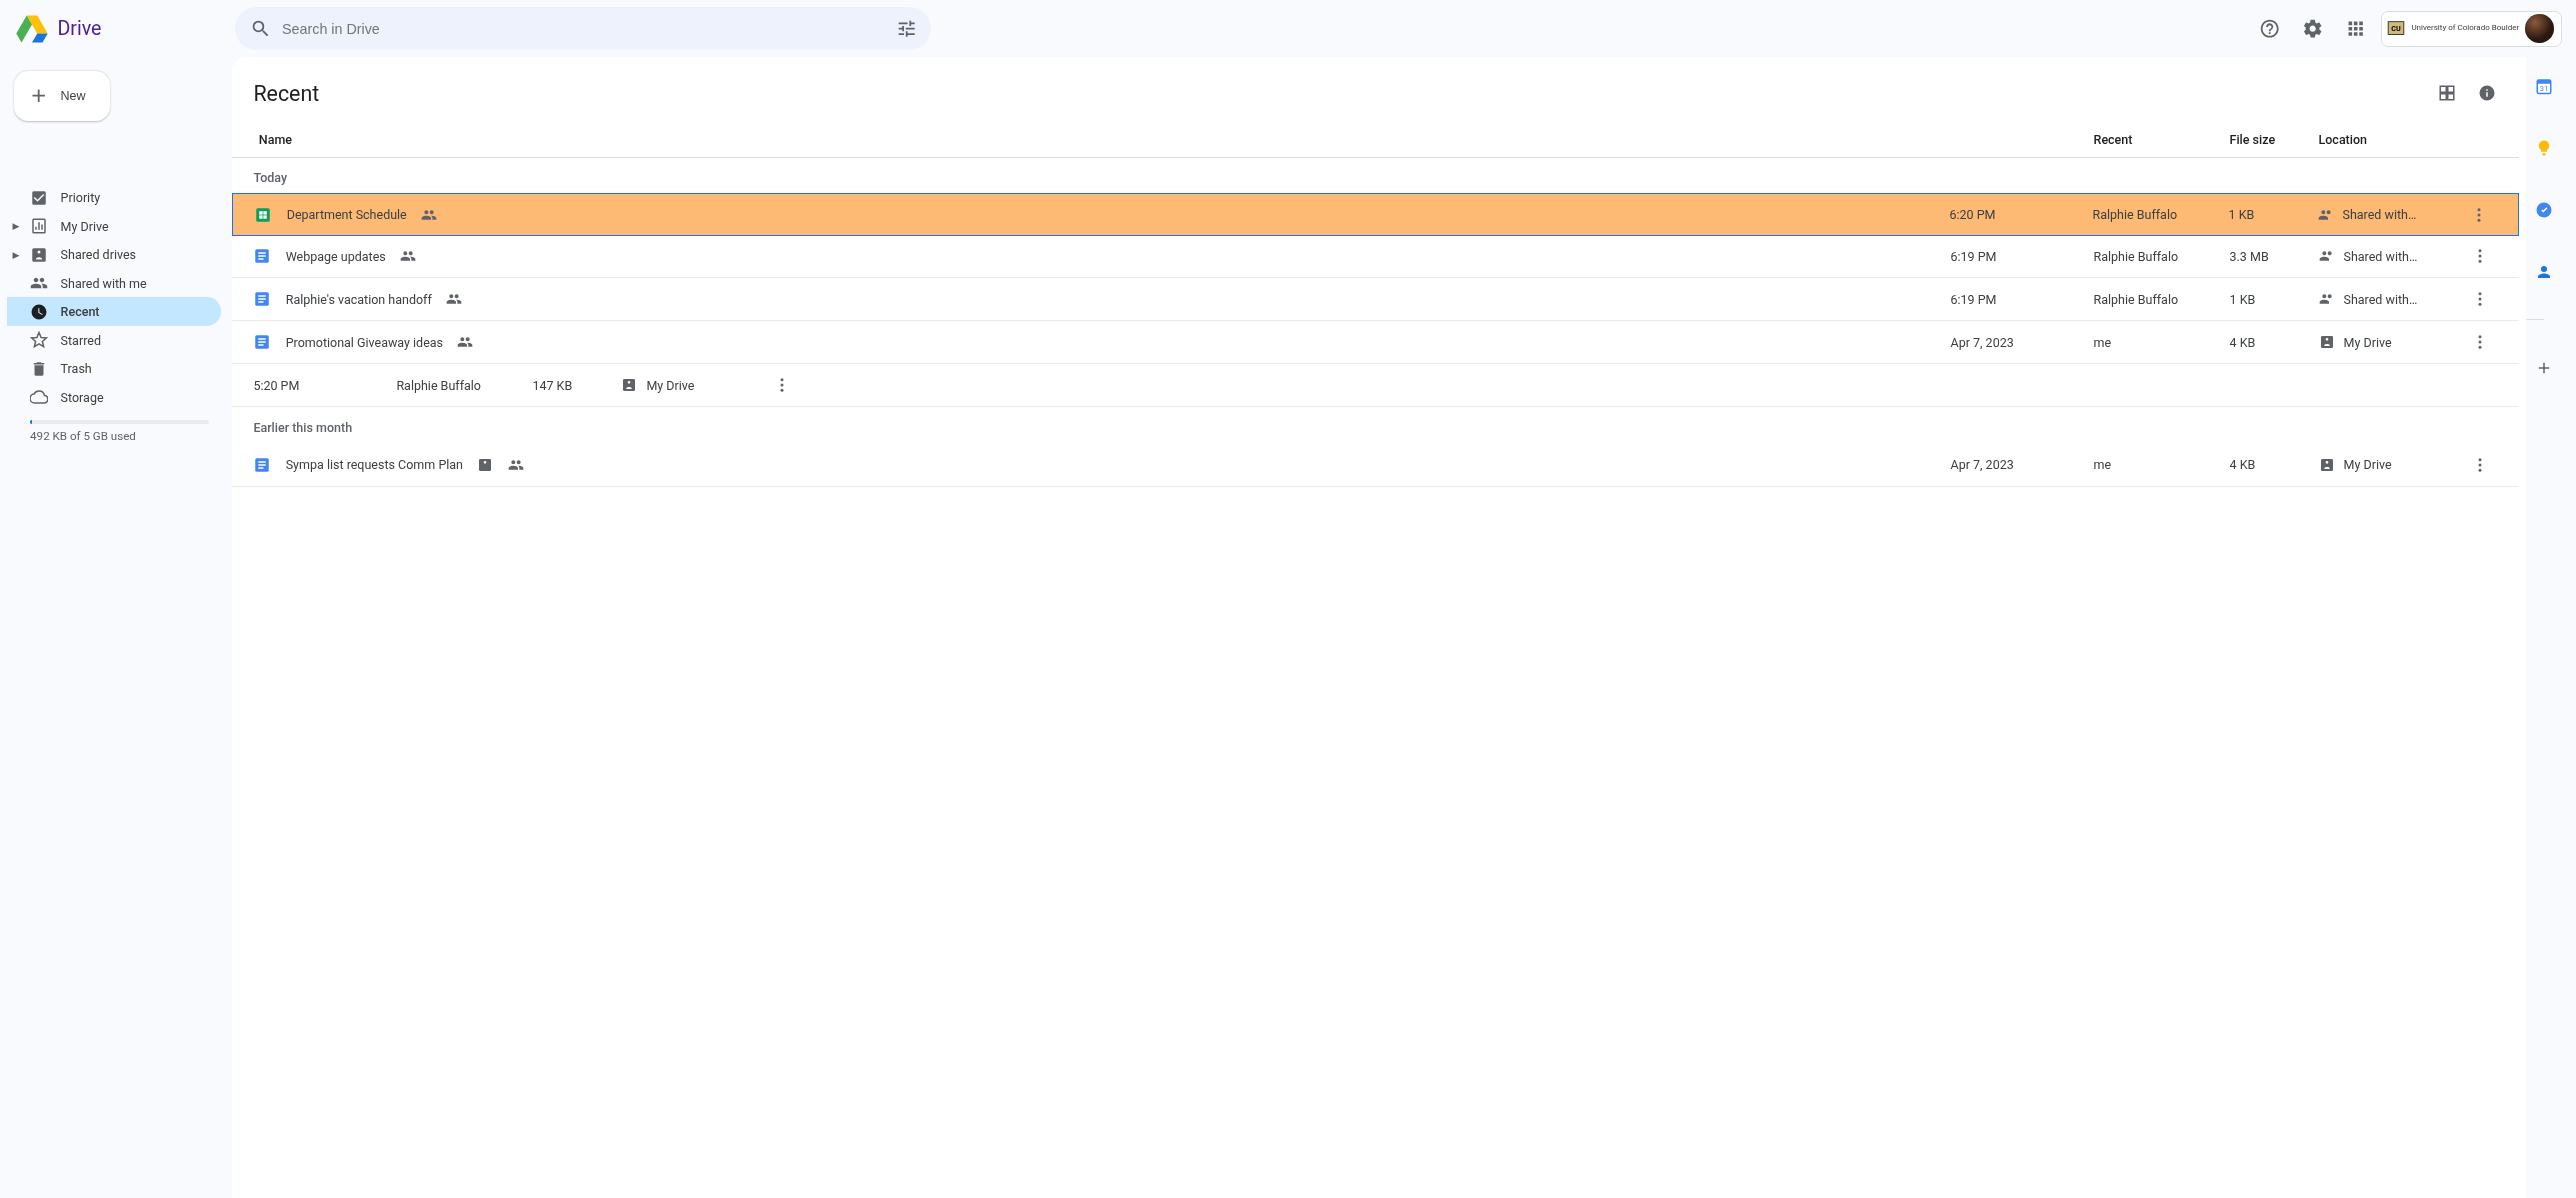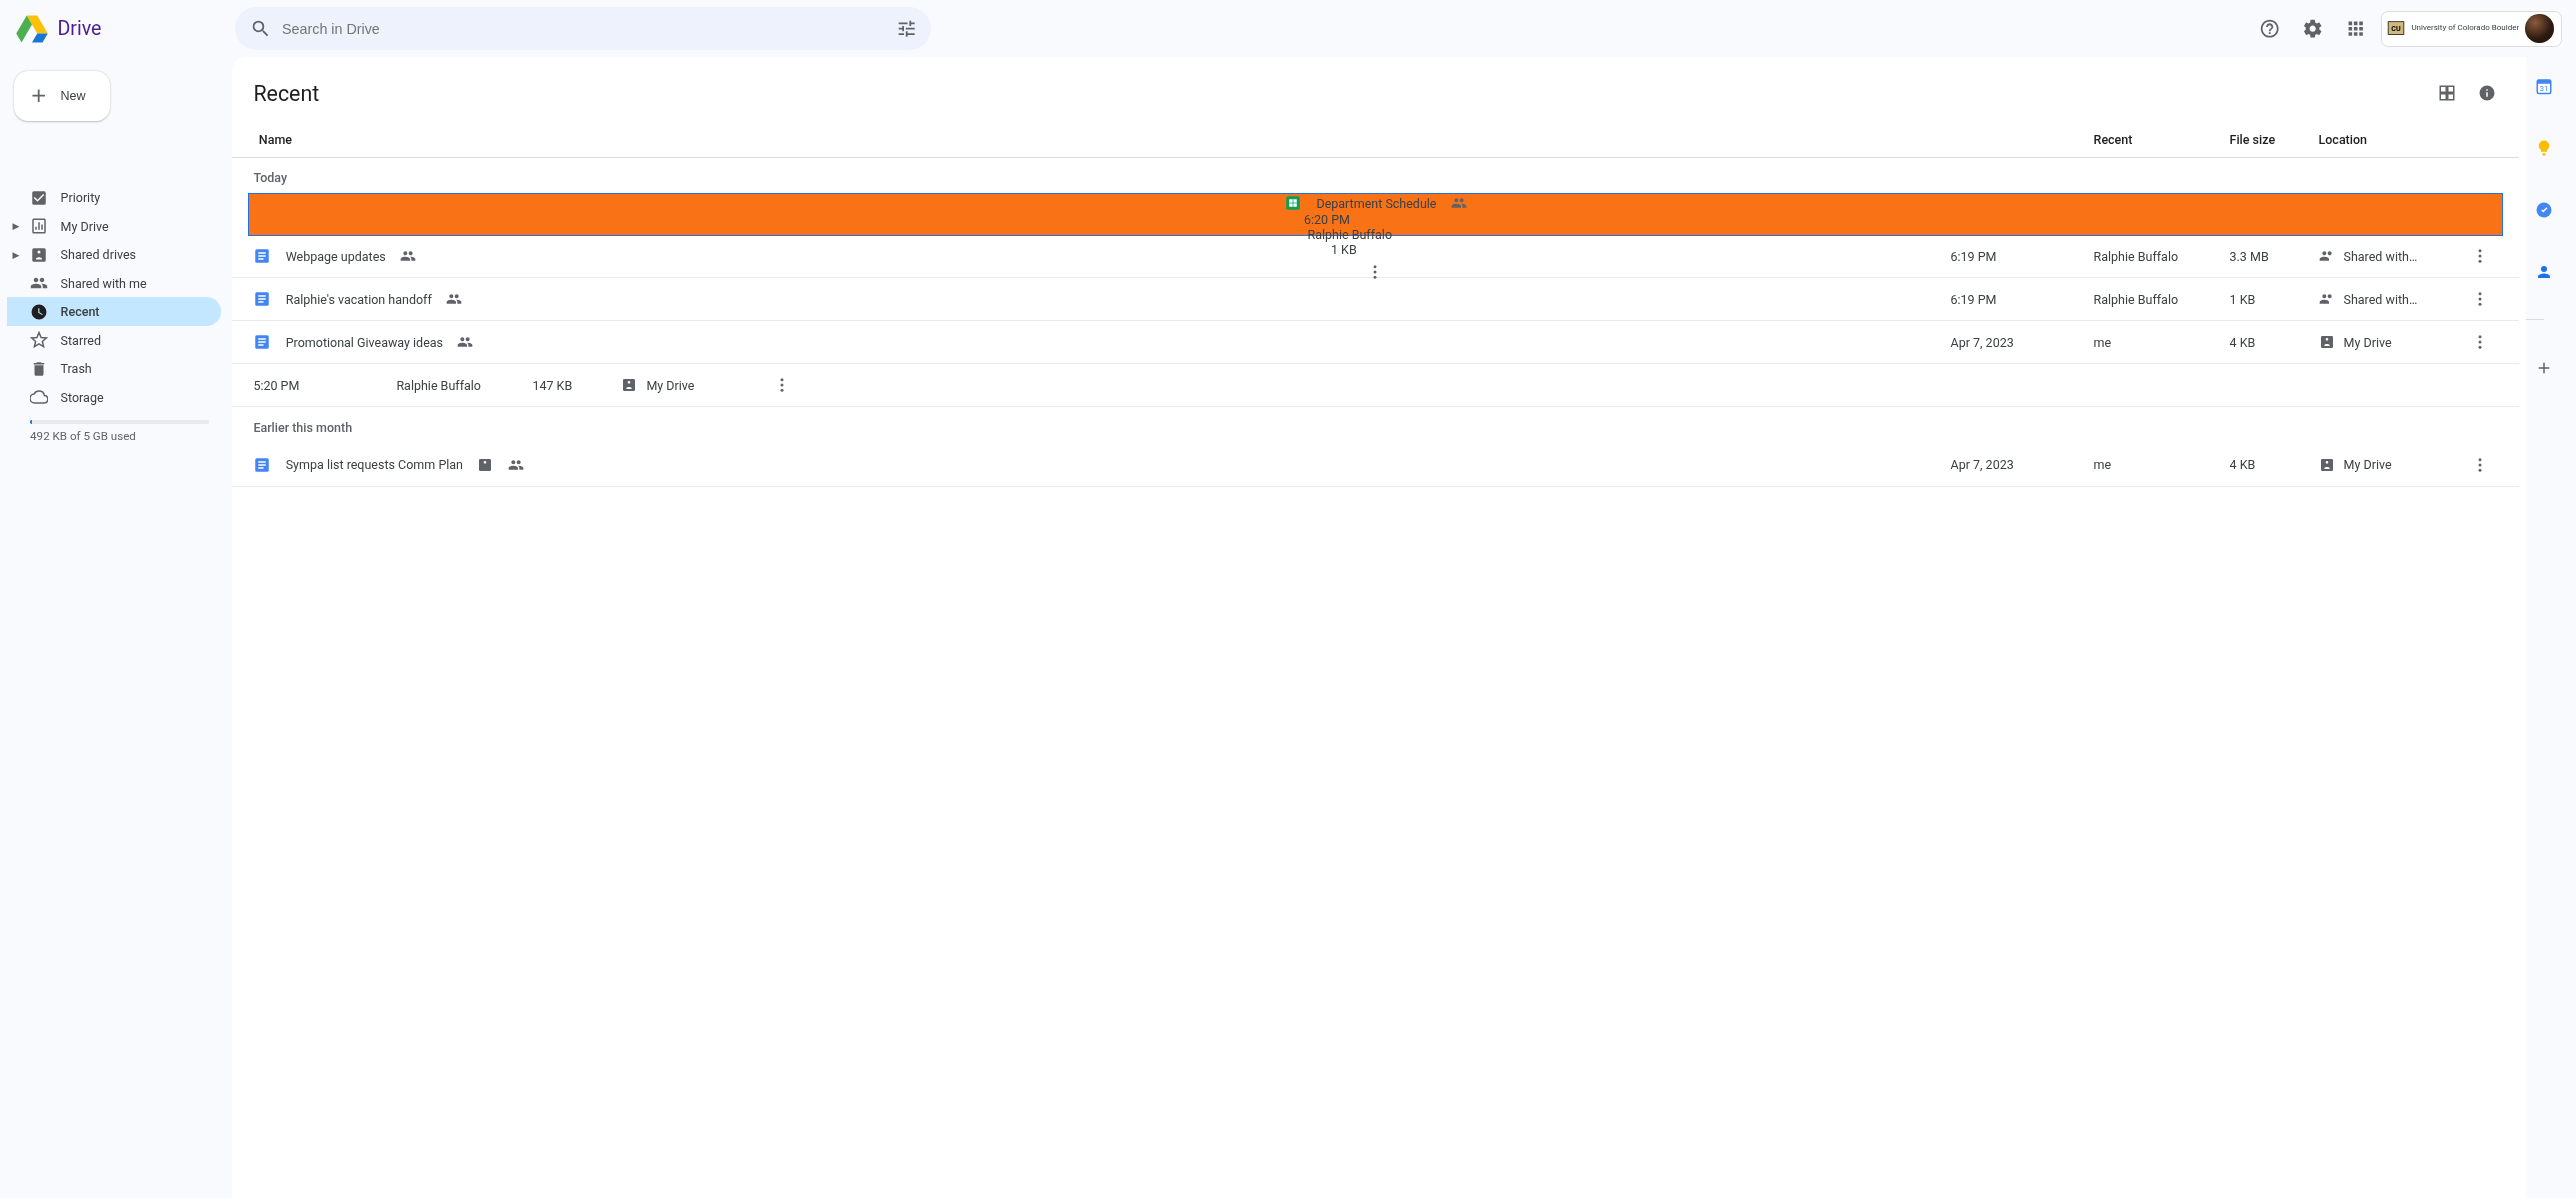--- a/index.html
+++ b/index.html
@@ -44,21 +44,21 @@
 
 .table-wrap { flex: 1; overflow-y: auto; padding: 0 7.1px 0 0; }
 .table-head { display: flex; padding: 0 21.4px; height: 36px; align-items: center; border-bottom: 0.9px solid #dadce0; font-size: 12.5px; color: #1f1f1f; font-weight: 500; }
 .col-name { flex: 1; padding-left: 5.4px; }
 .col-owner { width: 136px; }
 .col-size { width: 89px; }
 .col-loc { width: 143px; }
 .col-act { width: 36px; }
 .group-label { font-size: 12.5px; color: #5f6368; padding: 12.5px 21.4px 9px 21.4px; font-weight: 500; }
 .row { display: flex; align-items: center; height: 43px; padding: 0 21.4px; border-bottom: 0.9px solid #e8eaed; font-size: 12.5px; color: #3c4043; cursor: pointer; }
-.row.selected { border: 0.9px solid #1a73e8; background: #f97316; margin: -0.9px 16px; flex-direction: column; }
+.row.selected { border: 0.9px solid #1a73e8; background: #fdba74; margin: -0.9px 0; }
 .row-name { flex: 1; display: flex; align-items: center; gap: 14.3px; }
 .row-name .ftype { width: 18px; height: 18px; flex-shrink: 0; }
 .row-name .fname { color: #3c4043; }
 .row-name .shared { color: #5f6368; }
 .row-time { width: 143px; font-variant-numeric: tabular-nums; }
 .row-owner { width: 136px; }
 .row-size { width: 89px; }
 .row-loc { width: 143px; display: flex; align-items: center; gap: 9px; overflow: hidden; white-space: nowrap; text-overflow: ellipsis; }
 .row-act { width: 36px; display: flex; justify-content: center; }
 

